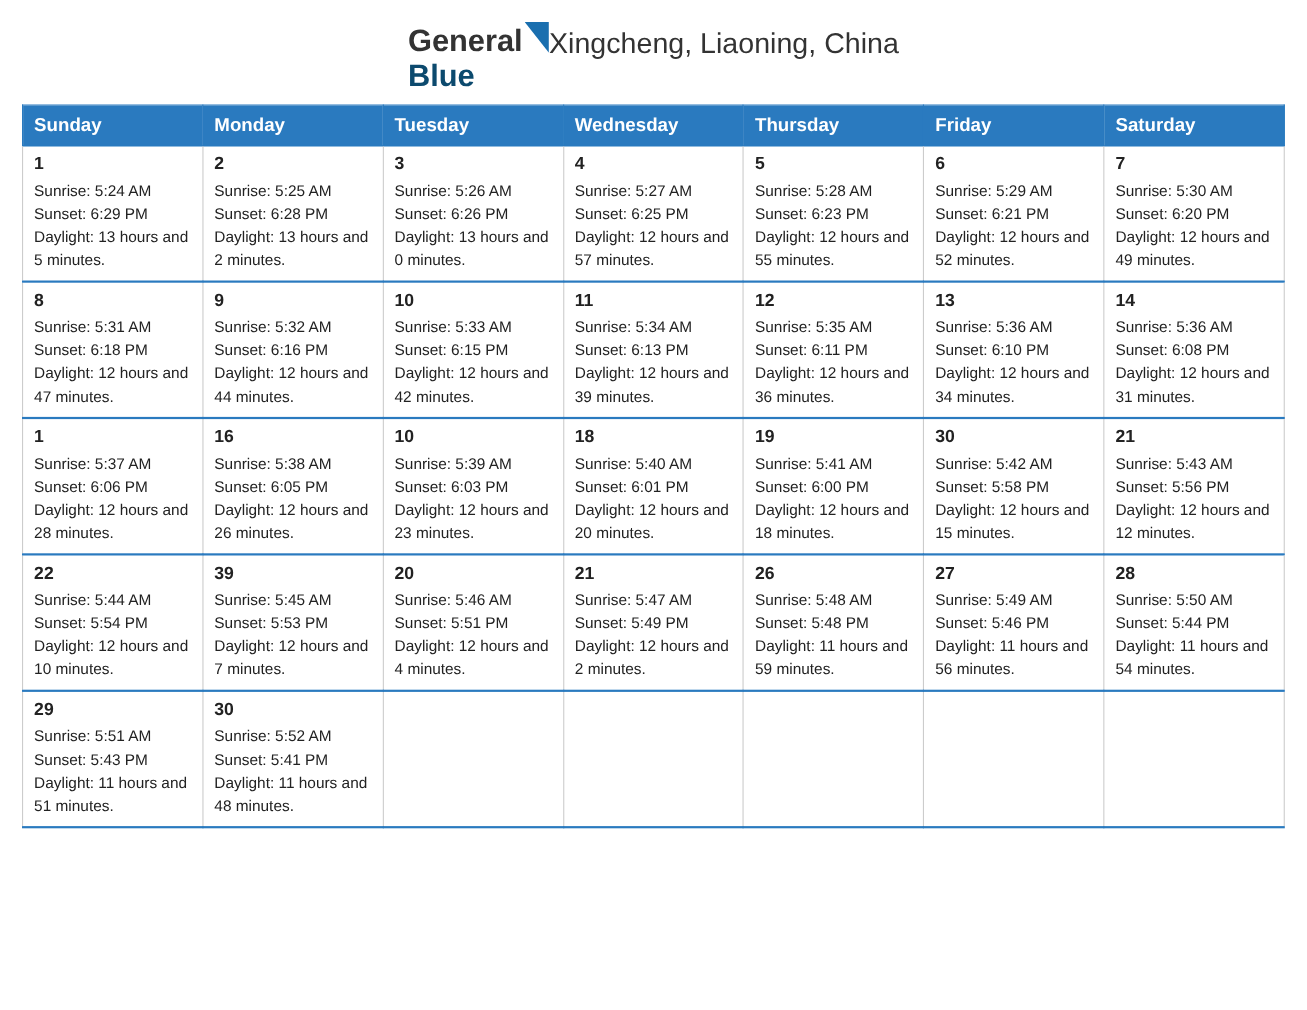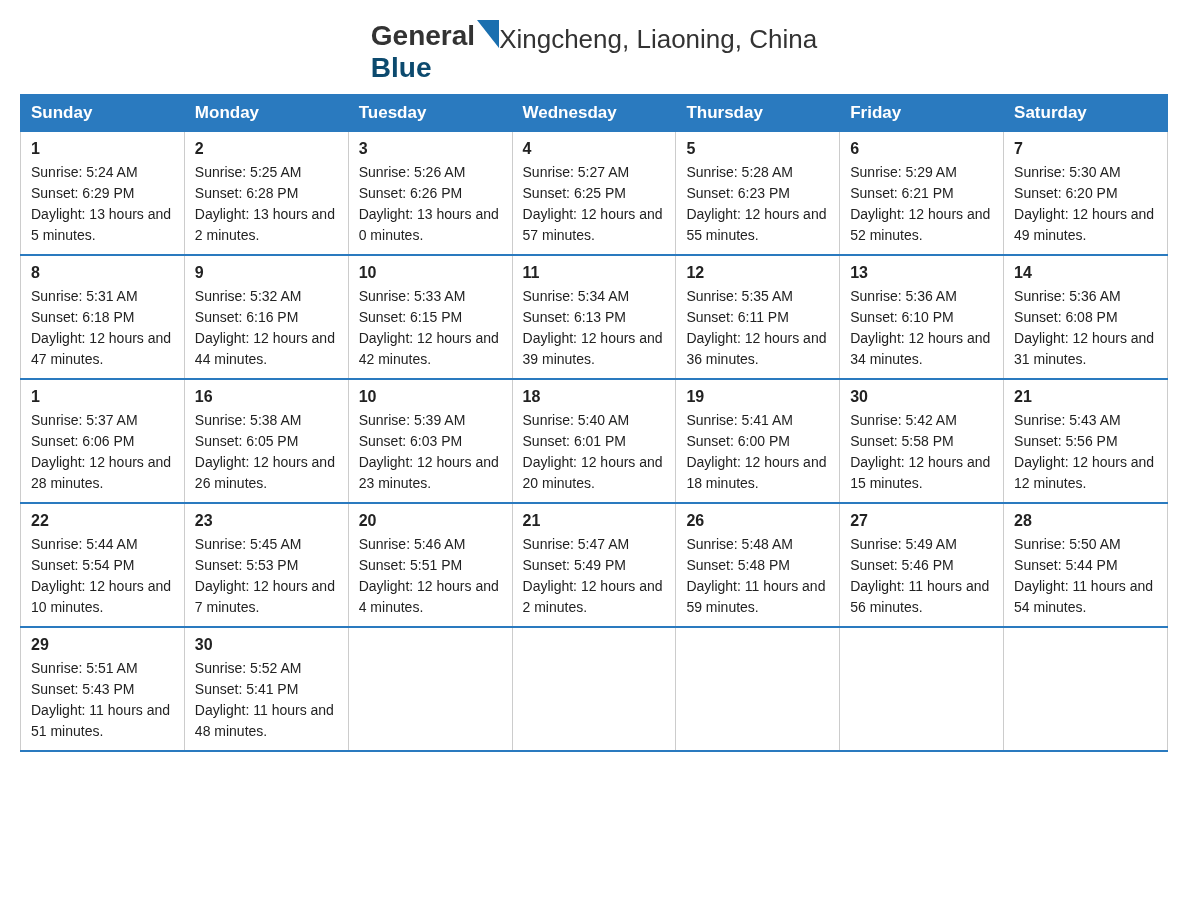--- a/index.html
+++ b/index.html
@@ -203,21 +203,21 @@
         <span class="day-num">21</span>
         <span class="day-info">Sunrise: 5:43 AM<br>Sunset: 5:56 PM<br>Daylight: 12 hours and 12 minutes.</span>
       </td>
       </tr>
       <tr>
         <td>
         <span class="day-num">22</span>
         <span class="day-info">Sunrise: 5:44 AM<br>Sunset: 5:54 PM<br>Daylight: 12 hours and 10 minutes.</span>
       </td>
         <td>
-        <span class="day-num">23</span>
+        <span class="day-num">39</span>
         <span class="day-info">Sunrise: 5:45 AM<br>Sunset: 5:53 PM<br>Daylight: 12 hours and 7 minutes.</span>
       </td>
         <td>
         <span class="day-num">20</span>
         <span class="day-info">Sunrise: 5:46 AM<br>Sunset: 5:51 PM<br>Daylight: 12 hours and 4 minutes.</span>
       </td>
         <td>
         <span class="day-num">21</span>
         <span class="day-info">Sunrise: 5:47 AM<br>Sunset: 5:49 PM<br>Daylight: 12 hours and 2 minutes.</span>
       </td>

